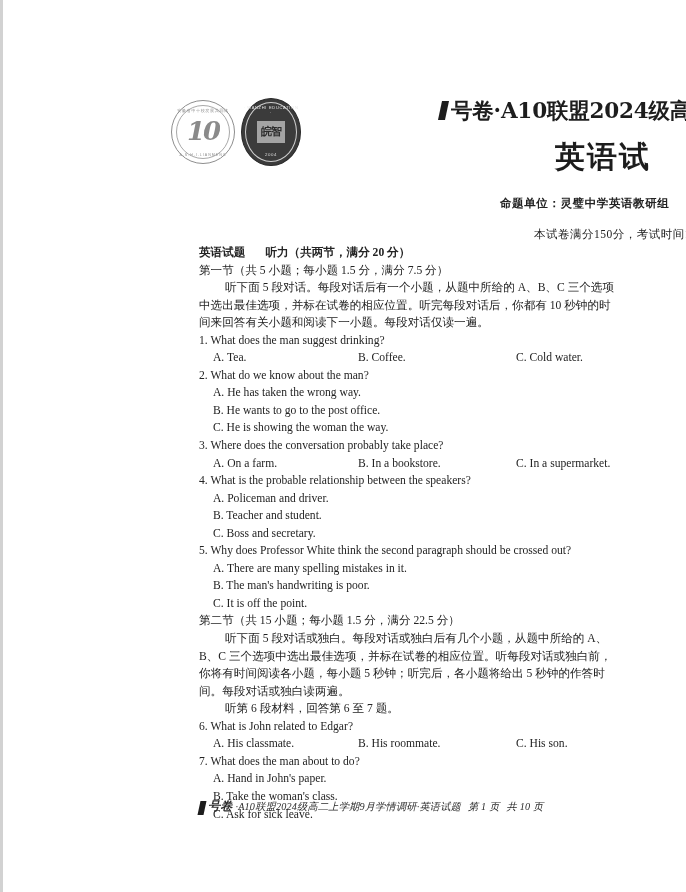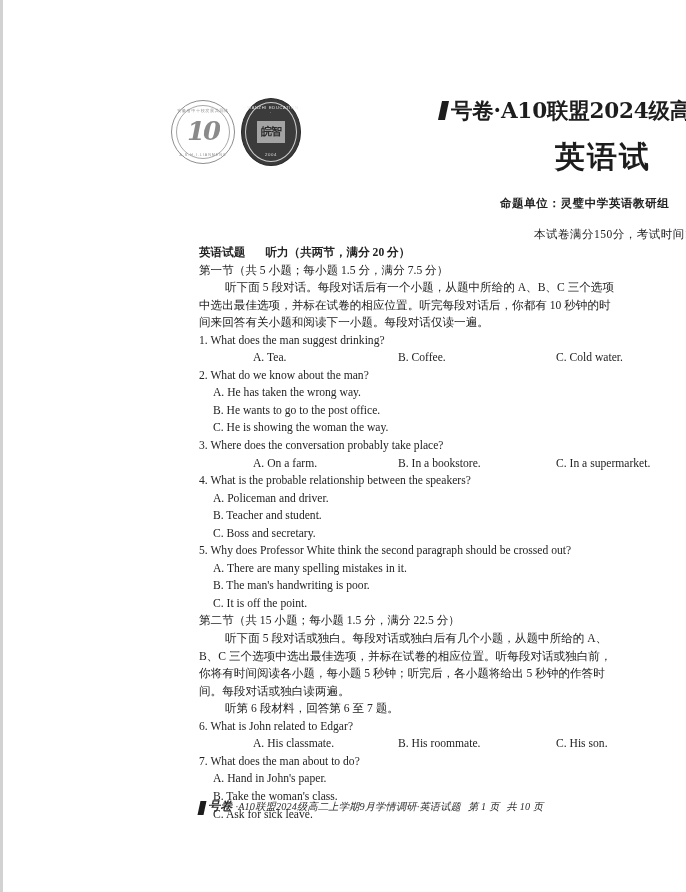--- a/index.html
+++ b/index.html
@@ -207,21 +207,21 @@
   .indent { padding-left: 26px; }
   .opt-indent { padding-left: 14px; }
 
   .optrow {
     display: block;
     padding-left: 14px;
   }
   .optrow .o {
     display: inline-block;
   }
-  .optrow .o1 { width: 145px; margin-left: 40px; }
+  .optrow .o1 { width: 145px; }
   .optrow .o2 { width: 158px; }
 
   
   .footer {
     position: absolute;
     left: 196px;
     top: 798px;
     display: flex;
     align-items: center;
     white-space: nowrap;

